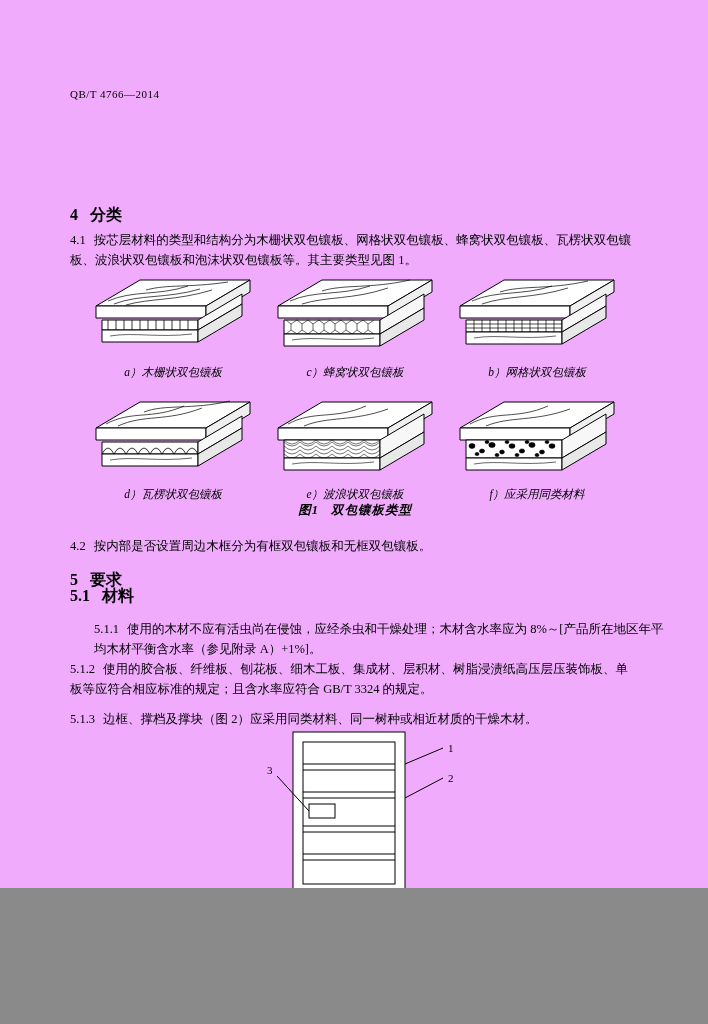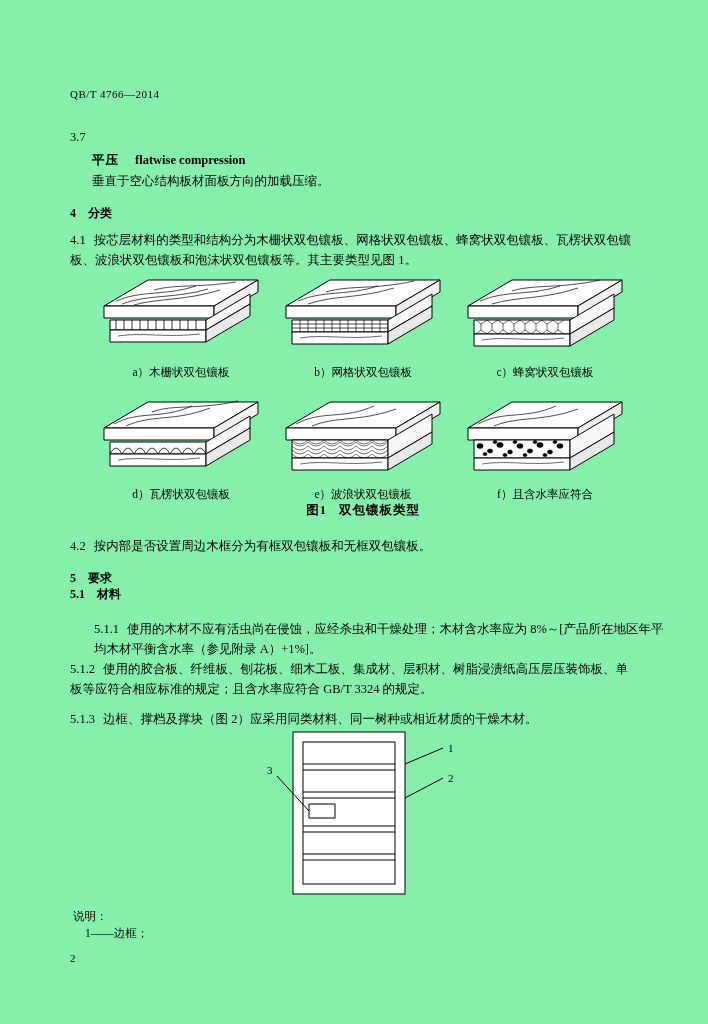--- a/index.html
+++ b/index.html
@@ -6,23 +6,23 @@
     margin: 0;
     padding: 0;
     background: #8a8a8a;
   }
   body {
     font-family: "Liberation Serif", "DejaVu Serif", serif;
   }
   .page {
     position: relative;
     width: 708px;
-    height: 1024px;
+    height: 888px;
     margin: 0 auto;
-    background: #86efac;
+    background: #f0abfc;
     overflow: hidden;
     box-sizing: border-box;
   }
   .content {
     position: absolute;
     left: 70px;
     top: 0;
     width: 570px;
     height: 1024px;
   }
@@ -49,38 +49,39 @@
   }
   .term-cn {
     font-weight: bold;
     letter-spacing: 1px;
   }
   .term-en {
     font-weight: bold;
     margin-left: 16px;
   }
   .sec-head {
-    font-size: 12px;
+    font-size: 16px;
     font-weight: bold;
   }
   .sec-head .num {
     margin-right: 12px;
   }
   .para {
     font-size: 12.5px;
     line-height: 19.5px;
   }
   .para .lead {
     margin-right: 8px;
   }
   .fig-wrap {
     position: absolute;
-    left: 8px;
+    left: 0;
     width: 570px;
     top: 268px;
+    font-style: italic;
   }
   .fig-grid {
     display: flex;
     flex-direction: column;
     align-items: center;
     gap: 0px;
   }
   .fig-row {
     display: flex;
     justify-content: center;
@@ -125,27 +126,20 @@
   svg { display: block; }
 </style>
 </head>
 <body>
 
 <div class="page">
   <div class="content">
 
     <div class="header">QB/T 4766—2014</div>
 
-    <div class="blk" style="top:128px;">
-      <div class="para">3.7</div>
-      <div class="term-line" style="margin-top:4px;">
-        <span class="term-cn">平压</span><span class="term-en">flatwise compression</span>
-      </div>
-      <div class="para indent" style="margin-top:3px;">垂直于空心结构板材面板方向的加载压缩。</div>
-    </div>
 
     <div class="blk" style="top:205px;">
       <div class="sec-head">
         <span class="num">4</span><span>分类</span>
       </div>
     </div>
 
     <div class="blk" style="top:231px;">
       <div class="para">
         <span class="lead">4.1</span><span>按芯层材料的类型和结构分为木栅状双包镶板、网格状双包镶板、蜂窝状双包镶板、瓦楞状双包镶板、波浪状双包镶板和泡沫状双包镶板等。其主要类型见图 1。</span>
@@ -185,20 +179,49 @@
                   <line x1="100" y1="52" x2="100" y2="62"></line>
                 </g>
                 <polygon points="110,52 154,26 154,36 110,62" fill="#f7f7f7"></polygon>
 
                 <polygon points="14,62 110,62 110,74 14,74" fill="#fff"></polygon>
                 <polygon points="110,62 154,36 154,48 110,74" fill="#e8e8e8"></polygon>
                 <path d="M22,68 C46,64 70,70 104,66" stroke-width="0.6"></path>
               </g>
             </svg>
             <div class="fig-cap">a）木栅状双包镶板</div>
+          </div>
+
+          <div class="fig-cell">
+            <svg width="170" height="95" viewBox="0 0 170 95">
+              <g fill="none" stroke="#000" stroke-width="1">
+                <polygon points="8,38 52,12 162,12 118,38" fill="#fff"></polygon>
+                <polygon points="8,38 118,38 118,50 8,50" fill="#fff"></polygon>
+                <polygon points="118,38 162,12 162,24 118,50" fill="#efefef"></polygon>
+                <path d="M20,33 C45,22 70,28 100,18" stroke-width="0.7"></path>
+                <path d="M32,36 C58,28 82,32 118,20" stroke-width="0.7"></path>
+                <path d="M52,23 C74,16 100,21 140,12" stroke-width="0.7"></path>
+                <polygon points="14,52 110,52 110,66 14,66" fill="#fff"></polygon>
+                <g stroke-width="0.6">
+                  <path d="M16,52 l5,4 l0,6 l-5,4 M21,56 l6,-4 M21,62 l6,4"></path>
+                  <path d="M27,52 l5,4 l0,6 l-5,4 M32,56 l6,-4 M32,62 l6,4"></path>
+                  <path d="M38,52 l5,4 l0,6 l-5,4 M43,56 l6,-4 M43,62 l6,4"></path>
+                  <path d="M49,52 l5,4 l0,6 l-5,4 M54,56 l6,-4 M54,62 l6,4"></path>
+                  <path d="M60,52 l5,4 l0,6 l-5,4 M65,56 l6,-4 M65,62 l6,4"></path>
+                  <path d="M71,52 l5,4 l0,6 l-5,4 M76,56 l6,-4 M76,62 l6,4"></path>
+                  <path d="M82,52 l5,4 l0,6 l-5,4 M87,56 l6,-4 M87,62 l6,4"></path>
+                  <path d="M93,52 l5,4 l0,6 l-5,4 M98,56 l6,-4 M98,62 l6,4"></path>
+                </g>
+                <polygon points="110,52 154,26 154,40 110,66" fill="#f7f7f7"></polygon>
+                <polygon points="14,66 110,66 110,78 14,78" fill="#fff"></polygon>
+                <polygon points="110,66 154,40 154,52 110,78" fill="#e8e8e8"></polygon>
+                <path d="M22,72 C46,68 70,74 104,70" stroke-width="0.6"></path>
+              </g>
+            </svg>
+            <div class="fig-cap">c）蜂窝状双包镶板</div>
           </div>
 
           <div class="fig-cell">
             <svg width="170" height="95" viewBox="0 0 170 95">
               <g fill="none" stroke="#000" stroke-width="1">
                 <polygon points="8,38 52,12 162,12 118,38" fill="#fff"></polygon>
                 <polygon points="8,38 118,38 118,50 8,50" fill="#fff"></polygon>
                 <polygon points="118,38 162,12 162,24 118,50" fill="#efefef"></polygon>
                 <path d="M20,33 C45,22 70,28 100,18" stroke-width="0.7"></path>
                 <path d="M30,36 C56,27 80,31 116,20" stroke-width="0.7"></path>
@@ -219,49 +242,20 @@
                   <line x1="94" y1="52" x2="94" y2="64"></line>
                   <line x1="102" y1="52" x2="102" y2="64"></line>
                 </g>
                 <polygon points="110,52 154,26 154,38 110,64" fill="#f7f7f7"></polygon>
                 <polygon points="14,64 110,64 110,76 14,76" fill="#fff"></polygon>
                 <polygon points="110,64 154,38 154,50 110,76" fill="#e8e8e8"></polygon>
                 <path d="M22,70 C46,66 70,72 104,68" stroke-width="0.6"></path>
               </g>
             </svg>
             <div class="fig-cap">b）网格状双包镶板</div>
-          </div>
-
-          <div class="fig-cell">
-            <svg width="170" height="95" viewBox="0 0 170 95">
-              <g fill="none" stroke="#000" stroke-width="1">
-                <polygon points="8,38 52,12 162,12 118,38" fill="#fff"></polygon>
-                <polygon points="8,38 118,38 118,50 8,50" fill="#fff"></polygon>
-                <polygon points="118,38 162,12 162,24 118,50" fill="#efefef"></polygon>
-                <path d="M20,33 C45,22 70,28 100,18" stroke-width="0.7"></path>
-                <path d="M32,36 C58,28 82,32 118,20" stroke-width="0.7"></path>
-                <path d="M52,23 C74,16 100,21 140,12" stroke-width="0.7"></path>
-                <polygon points="14,52 110,52 110,66 14,66" fill="#fff"></polygon>
-                <g stroke-width="0.6">
-                  <path d="M16,52 l5,4 l0,6 l-5,4 M21,56 l6,-4 M21,62 l6,4"></path>
-                  <path d="M27,52 l5,4 l0,6 l-5,4 M32,56 l6,-4 M32,62 l6,4"></path>
-                  <path d="M38,52 l5,4 l0,6 l-5,4 M43,56 l6,-4 M43,62 l6,4"></path>
-                  <path d="M49,52 l5,4 l0,6 l-5,4 M54,56 l6,-4 M54,62 l6,4"></path>
-                  <path d="M60,52 l5,4 l0,6 l-5,4 M65,56 l6,-4 M65,62 l6,4"></path>
-                  <path d="M71,52 l5,4 l0,6 l-5,4 M76,56 l6,-4 M76,62 l6,4"></path>
-                  <path d="M82,52 l5,4 l0,6 l-5,4 M87,56 l6,-4 M87,62 l6,4"></path>
-                  <path d="M93,52 l5,4 l0,6 l-5,4 M98,56 l6,-4 M98,62 l6,4"></path>
-                </g>
-                <polygon points="110,52 154,26 154,40 110,66" fill="#f7f7f7"></polygon>
-                <polygon points="14,66 110,66 110,78 14,78" fill="#fff"></polygon>
-                <polygon points="110,66 154,40 154,52 110,78" fill="#e8e8e8"></polygon>
-                <path d="M22,72 C46,68 70,74 104,70" stroke-width="0.6"></path>
-              </g>
-            </svg>
-            <div class="fig-cap">c）蜂窝状双包镶板</div>
           </div>
 
         </div>
 
         <div class="fig-row" style="margin-top:10px;">
 
           <div class="fig-cell">
             <svg width="170" height="95" viewBox="0 0 170 95">
               <g fill="none" stroke="#000" stroke-width="1">
                 <polygon points="8,38 52,12 162,12 118,38" fill="#fff"></polygon>
@@ -333,21 +327,21 @@
                   <ellipse cx="55" cy="52" rx="2" ry="1.5"></ellipse>
                   <ellipse cx="75" cy="52" rx="2" ry="1.5"></ellipse>
                   <ellipse cx="95" cy="52" rx="2" ry="1.5"></ellipse>
                 </g>
                 <polygon points="110,50 154,24 154,42 110,68" fill="#f7f7f7"></polygon>
                 <polygon points="14,68 110,68 110,80 14,80" fill="#fff"></polygon>
                 <polygon points="110,68 154,42 154,54 110,80" fill="#e8e8e8"></polygon>
                 <path d="M22,74 C46,70 70,76 104,72" stroke-width="0.6"></path>
               </g>
             </svg>
-            <div class="fig-cap">f）且含水率应符合</div>
+            <div class="fig-cap">f）应采用同类材料</div>
           </div>
 
         </div>
       </div>
 
       <div class="fig-title">
         <span class="lbl">图1</span><span>双包镶板类型</span>
       </div>
     </div>
 

